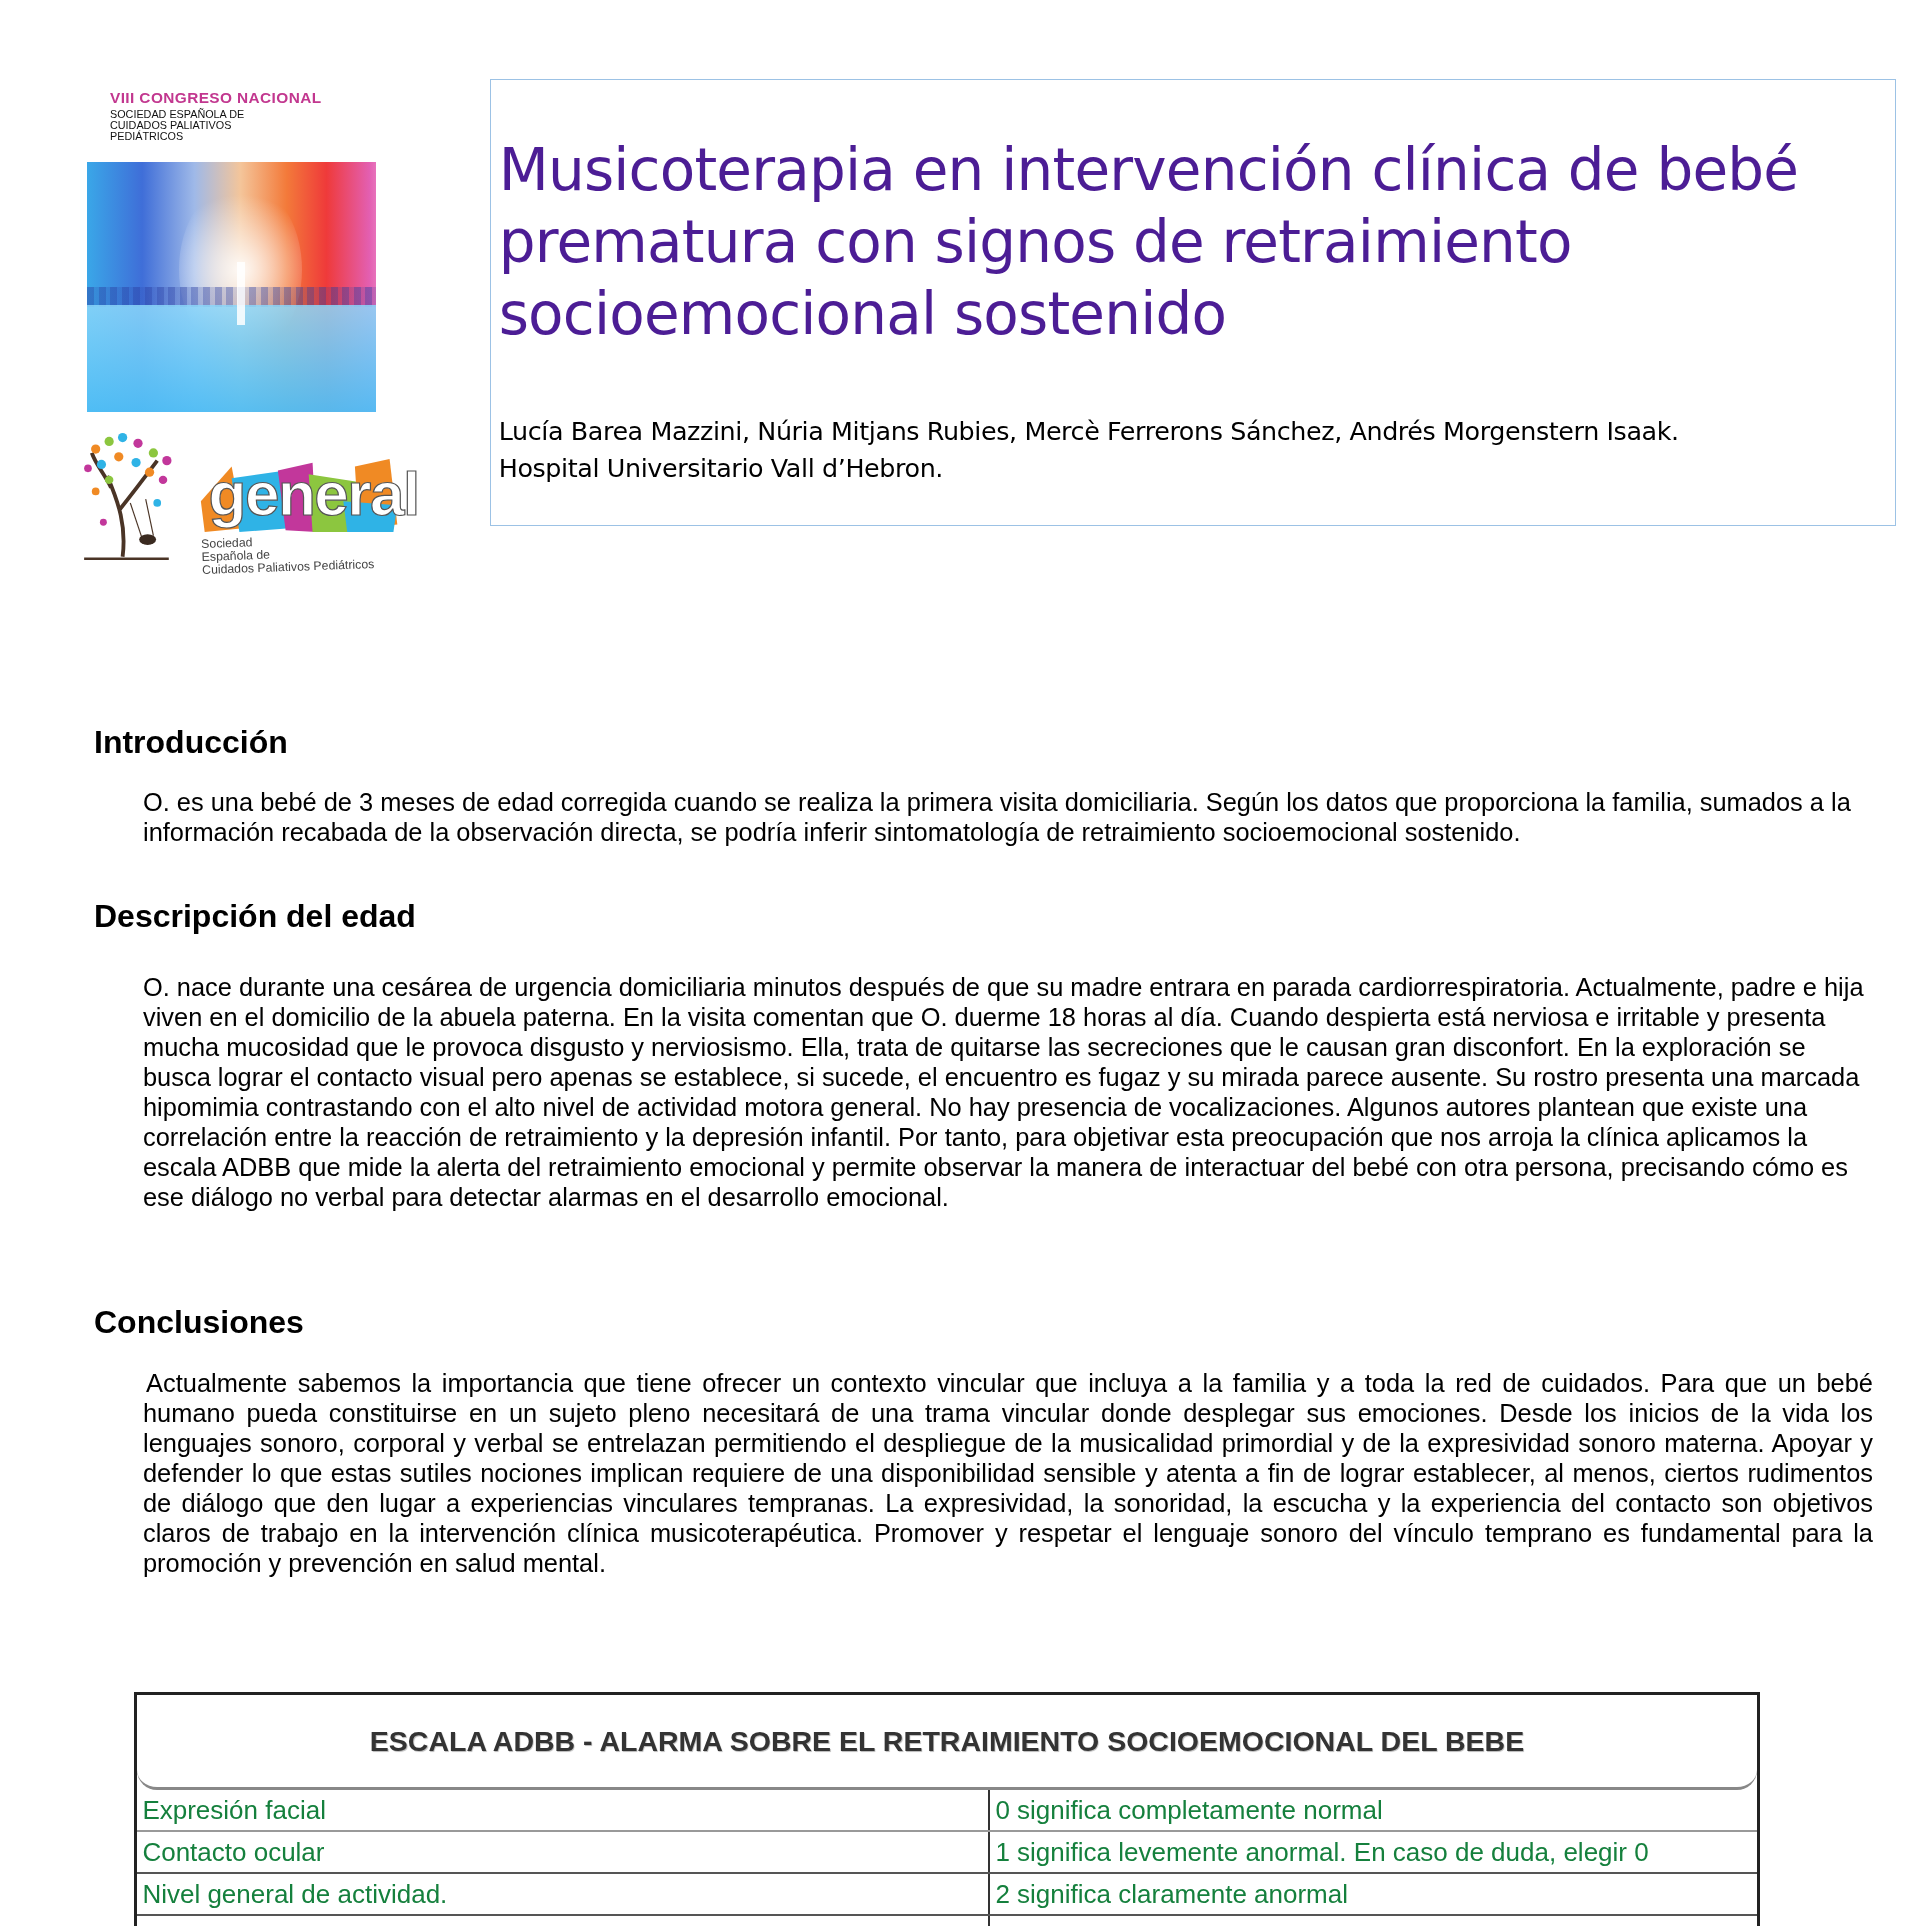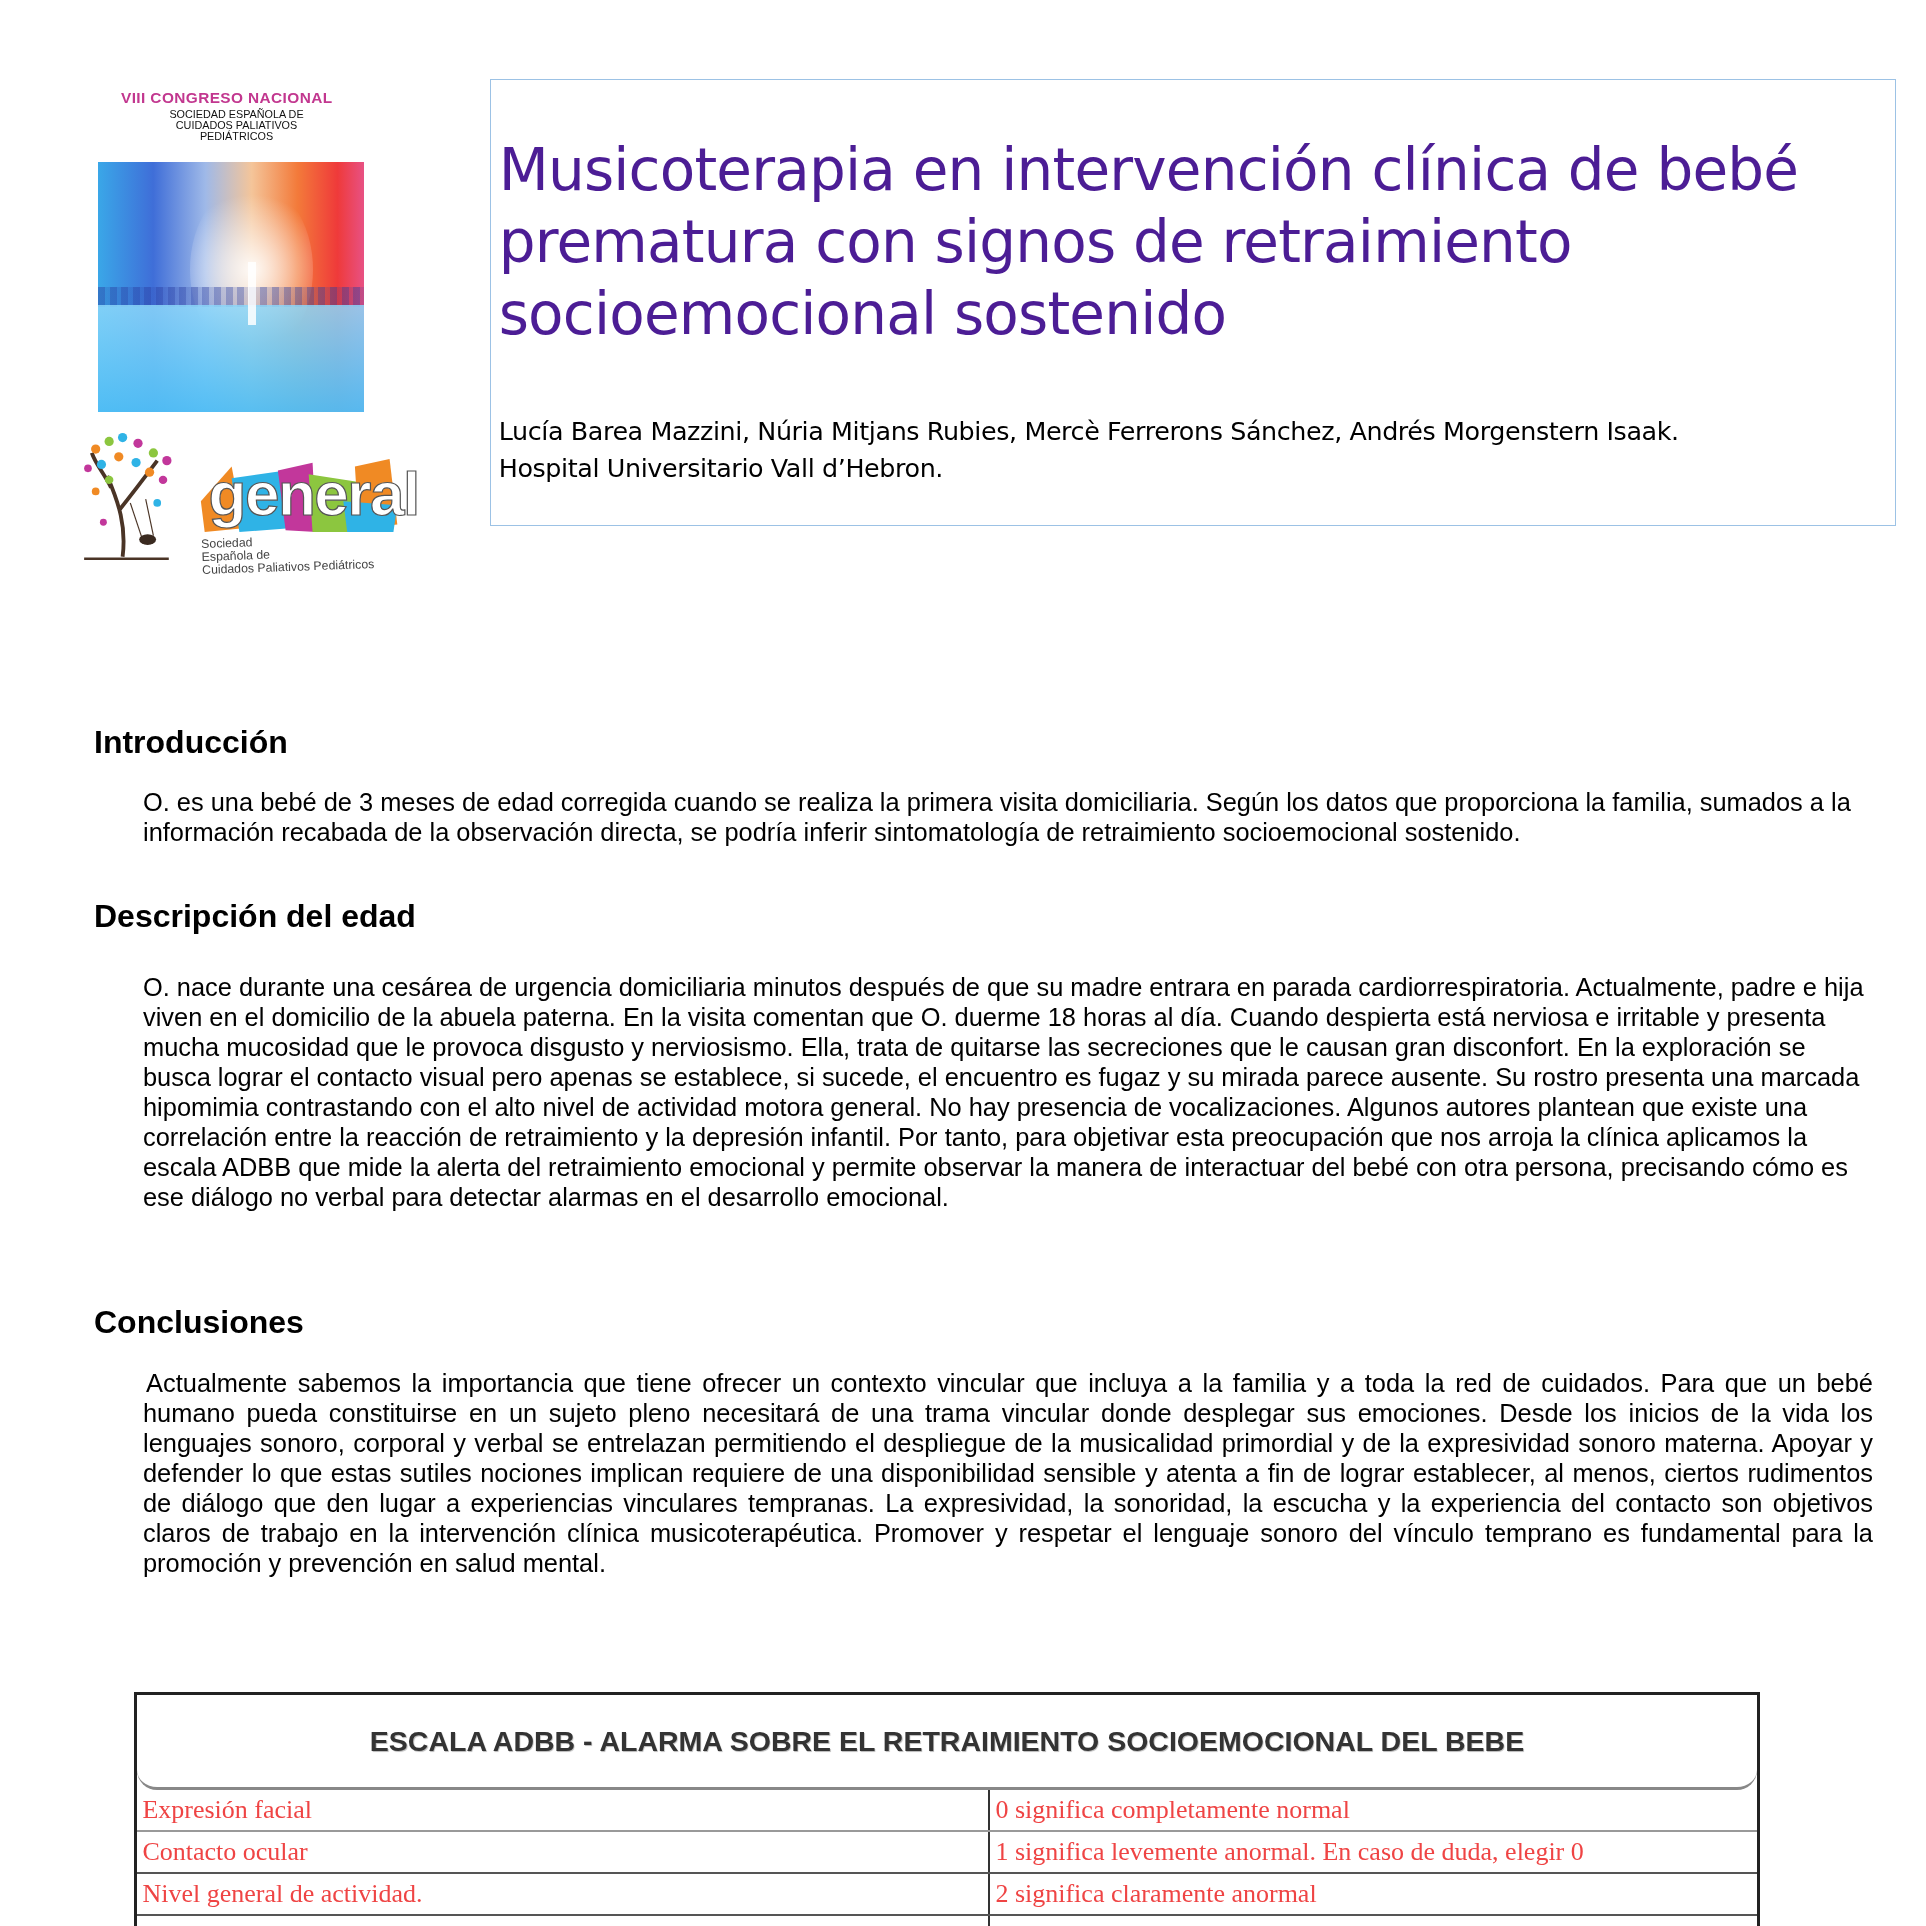--- a/index.html
+++ b/index.html
@@ -1,18 +1,18 @@
 <!DOCTYPE html>
 <html style="font-size:6.2px"><head>
 <meta charset="utf-8">
 <style>
   html, body { margin: 0; padding: 0; }
   body { width: 1966px; height: 2621px; position: relative; background: #ffffff; overflow: hidden; font-family: "Liberation Sans", sans-serif; color: #000; }
 
-  .poster { position: absolute; left: 98px; top: 70px; width: 266px; height: 343px; overflow: hidden; background: #fff; text-align: center; }
+  .poster { position: absolute; left: 87px; top: 70px; width: 289px; height: 343px; overflow: hidden; background: #fff; }
   .poster .ptitle { position: absolute; left: 23px; top: 19px; font-family: "Liberation Sans", sans-serif; font-size: 15.4px; font-weight: bold; color: #c2378f; letter-spacing: 0.4px; }
   .poster .psub { position: absolute; left: 23px; top: 39px; font-family: "Liberation Sans", sans-serif; font-size: 10.8px; font-weight: normal; line-height: 10.8px; color: #111; width: 231px; }
   .poster .art { position: absolute; left: 0; top: 92px; width: 307px; height: 250px; background: linear-gradient(90deg, #3aa7e8 0%, #3f6ed8 18%, #9fb9e8 35%, #f4c59a 50%, #f37a3a 65%, #ef3a3a 78%, #e35fb1 92%, #f6a9d9 100%); }
   .poster .art .water { position: absolute; left: 0; bottom: 0; width: 100%; height: 43%; background: linear-gradient(180deg, rgba(140,215,250,0.85) 0%, rgba(80,190,245,0.95) 100%); }
   .poster .art .glow { position: absolute; left: 30%; top: 8%; width: 40%; height: 70%; border-radius: 50%; background: radial-gradient(circle, rgba(255,255,255,0.9) 0%, rgba(255,255,255,0) 70%); }
   .poster .art .trunk { position: absolute; left: 49%; top: 40%; width: 2.5%; height: 25%; background: rgba(255,255,255,0.85); }
   .poster .art .skyline { position: absolute; left: 0; top: 50%; width: 100%; height: 8%; background: repeating-linear-gradient(90deg, rgba(40,60,160,0.45) 0 7px, rgba(40,60,160,0.2) 7px 11.6px); }
 
   .tree-logo { position: absolute; left: 80px; top: 426px; width: 101px; height: 142px; }
   .pedpal { position: absolute; left: 197px; top: 455px; width: 208px; height: 127px; }
@@ -26,21 +26,21 @@
 
   .section-heading { position: absolute; left: 94px; font-family: "Liberation Sans", sans-serif; font-weight: bold; font-size: 32px; color: #000; }
   .para { position: absolute; left: 143px; width: 1734px; font-family: "Liberation Sans", sans-serif; font-size: 25.4px; line-height: 30px; color: #000; }
   .para.justify { text-align: justify; }
 
   .adbb { position: absolute; left: 134px; top: 1692px; width: 1626px; height: 440px; border: 3.1px solid #222; box-sizing: border-box; background: #fff; }
   .adbb .head { height: 92px; border-bottom: 3.1px solid #888; display: flex; align-items: center; justify-content: center; font-family: "Liberation Sans", sans-serif; font-weight: bold; font-size: 28.5px; color: #333; text-shadow: 0.8px 0.8px 0.8px #bbb; border-radius: 20px; }
   .adbb .row { display: flex; height: 42px; border-bottom: 2.3px solid #555; box-sizing: border-box; }
   .adbb .row:last-child { border-bottom: none; }
   .adbb .row.light { border-bottom-color: #999; }
-  .adbb .cell { font-family: Liberation Serif, serif; font-size: 26px; color: #ef4444; display: flex; align-items: center; padding-left: 5.4px; box-sizing: border-box; white-space: nowrap; overflow: hidden; }
+  .adbb .cell { font-family: Liberation Sans, sans-serif; font-size: 26px; color: #15803d; display: flex; align-items: center; padding-left: 5.4px; box-sizing: border-box; white-space: nowrap; overflow: hidden; }
   .adbb .c1 { width: 853px; border-right: 2.3px solid #333; }
   .adbb .c2 { flex: 1; }
 </style>
 </head>
 <body>
 
 <div class="poster">
   <div class="ptitle">VIII CONGRESO NACIONAL</div>
   <div class="psub">
     <div>SOCIEDAD ESPAÑOLA DE</div>

